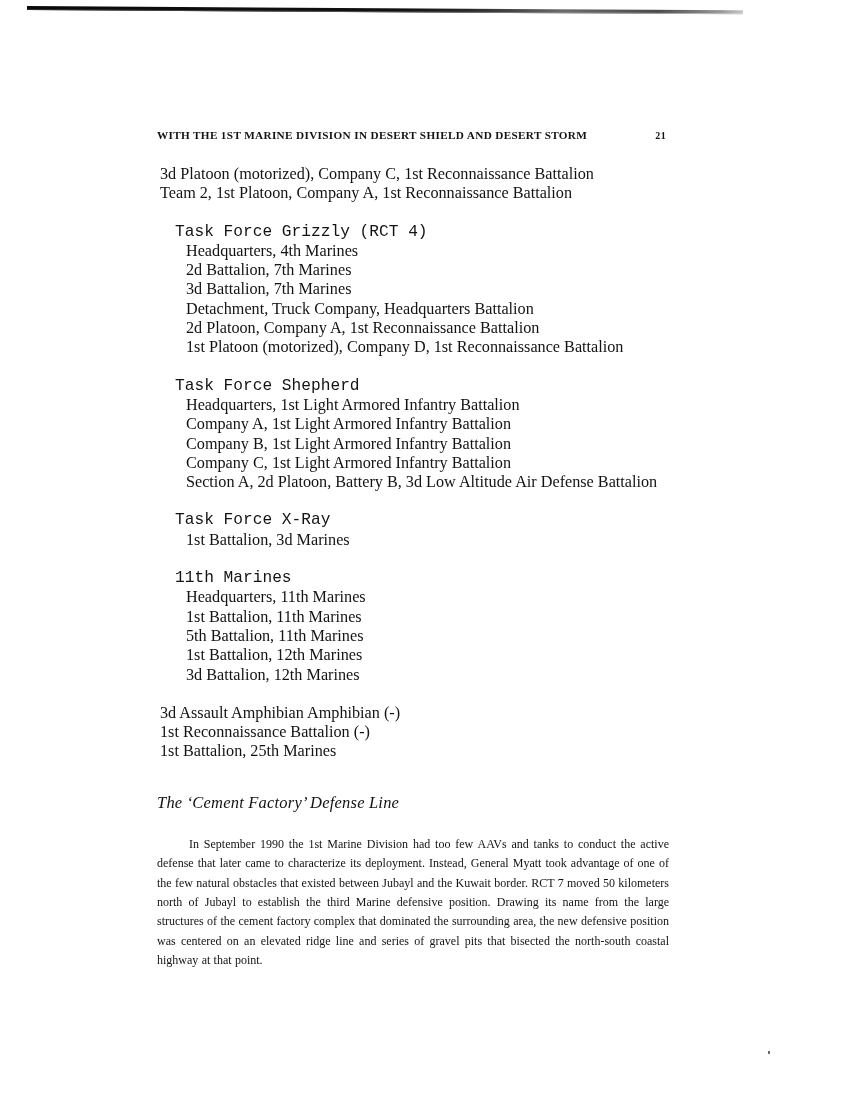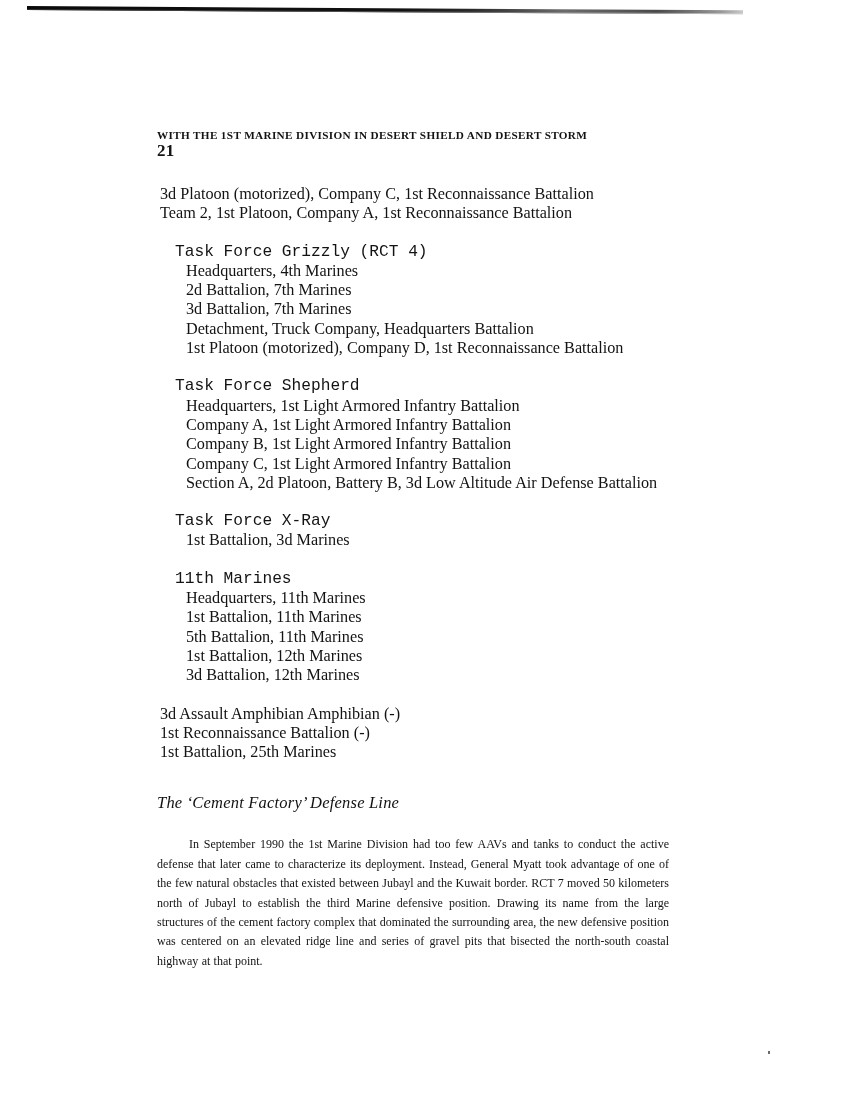--- a/index.html
+++ b/index.html
@@ -52,32 +52,31 @@
   
   .content {
     position: absolute;
     left: 157px;
     top: 129px;
     width: 512px;
   }
 
   .running-head {
     display: flex;
-    align-items: flex-start;
+    align-items: flex-end;
     justify-content: space-between;
     font-size: 11.2px;
     font-weight: bold;
     letter-spacing: .35px;
     margin-bottom: 24px;
     white-space: nowrap;
-    flex-direction: column;
   }
   .running-head .rh-title { }
   .running-head .rh-folio {
-    font-size: 17px;
+    font-size: 10px;
     font-weight: bold;
     padding-right: 3px;
   }
 
   .org-list {
     font-size: 16.2px;
     line-height: 19.3px;
   }
   .org-block {
     margin-bottom: 19px;
@@ -135,20 +134,21 @@
         <div class="org-block no-head">
           <div class="org-item">3d Platoon (motorized), Company C, 1st Reconnaissance Battalion</div>
           <div class="org-item">Team 2, 1st Platoon, Company A, 1st Reconnaissance Battalion</div>
         </div>
         <div class="org-block">
           <div class="org-head">Task Force Grizzly (RCT 4)</div>
           <div class="org-item">Headquarters, 4th Marines</div>
           <div class="org-item">2d Battalion, 7th Marines</div>
           <div class="org-item">3d Battalion, 7th Marines</div>
           <div class="org-item">Detachment, Truck Company, Headquarters Battalion</div>
+          <div class="org-item">2d Platoon, Company A, 1st Reconnaissance Battalion</div>
           <div class="org-item">1st Platoon (motorized), Company D, 1st Reconnaissance Battalion</div>
         </div>
         <div class="org-block">
           <div class="org-head">Task Force Shepherd</div>
           <div class="org-item">Headquarters, 1st Light Armored Infantry Battalion</div>
           <div class="org-item">Company A, 1st Light Armored Infantry Battalion</div>
           <div class="org-item">Company B, 1st Light Armored Infantry Battalion</div>
           <div class="org-item">Company C, 1st Light Armored Infantry Battalion</div>
           <div class="org-item">Section A, 2d Platoon, Battery B, 3d Low Altitude Air Defense Battalion</div>
         </div>

